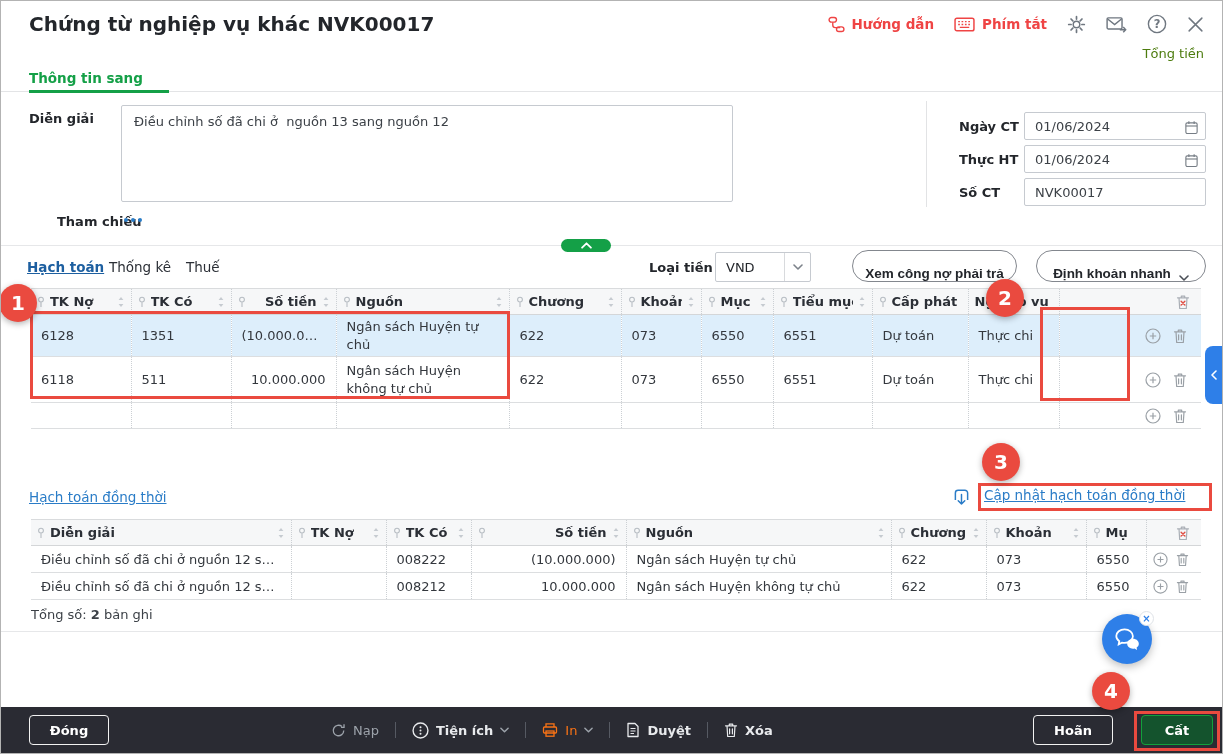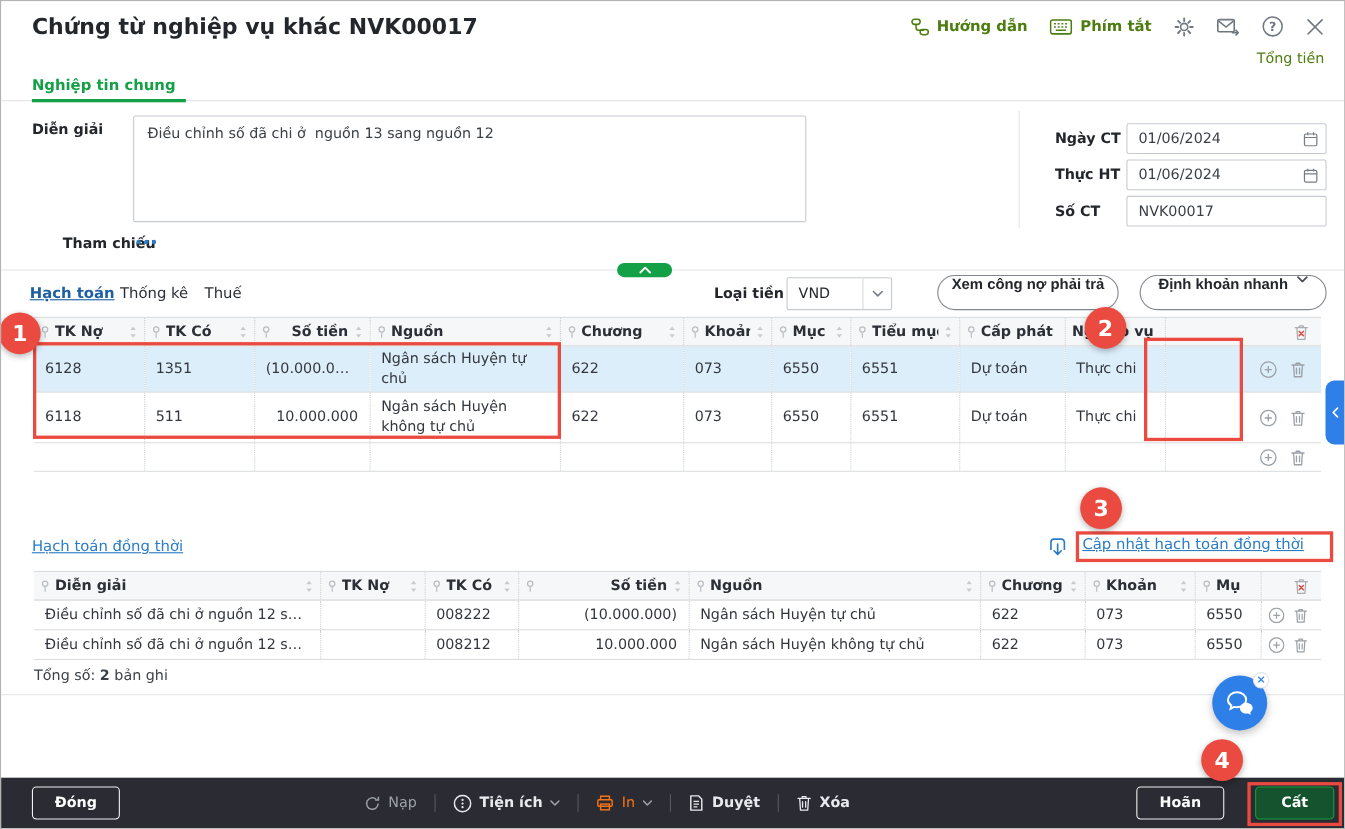--- a/index.html
+++ b/index.html
@@ -3,21 +3,21 @@
 <meta charset="utf-8">
 <style>
   * { margin:0; padding:0; box-sizing:border-box; }
   html,body { background:#e6e6e6; }
   body { font-family:"DejaVu Sans","Liberation Sans",sans-serif; font-size:13px; color:#2b2f36; }
   .win { position:relative; width:1223px; height:754px; background:#fff; border:1px solid #b3b3b3; overflow:hidden; }
 
   
   .title { position:absolute; left:28px; top:11px; font-size:20px; font-weight:700; color:#23262b; }
   .tb-right { position:absolute; right:18px; top:13px; display:flex; align-items:center; gap:20px; }
-  .tb-link { display:flex; align-items:center; gap:7px; color:#4d7c0f; font-weight:700; font-size:13.5px; cursor:pointer; }
+  .tb-link { display:flex; align-items:center; gap:7px; color:#ef4444; font-weight:700; font-size:13.5px; cursor:pointer; }
   .tb-ico { color:#6f7780; display:flex; align-items:center; cursor:pointer; }
   .total-lbl { position:absolute; right:18px; top:45px; font-size:13px; color:#4d7c0f; }
 
   
   .tabbar { position:absolute; left:0; top:62px; width:100%; height:29px; border-bottom:1px solid #e3e4e6; }
   .tab-active { position:absolute; left:28px; top:7px; color:#14a047; font-weight:700; font-size:13.5px; cursor:pointer; }
   .tab-underline { position:absolute; left:28px; bottom:-2px; width:140px; height:3px; background:#14a047; }
 
   
   .lbl { position:absolute; font-weight:700; color:#23262b; font-size:13px; }
@@ -32,21 +32,21 @@
   
   .hline244 { position:absolute; left:0; top:244px; width:100%; height:1px; background:#e6e7e9; }
   .pill { position:absolute; left:560px; top:238px; width:50px; height:13px; background:#14a047; border-radius:7px; display:flex; align-items:center; justify-content:center; color:#fff; cursor:pointer; z-index:4; }
 
   
   .sub { position:absolute; font-size:13.5px; cursor:pointer; color:#2b2f36; }
   .sub.active { color:#1d5fa0; font-weight:700; text-decoration:underline; }
   .sel { position:absolute; left:714px; top:251px; width:96px; height:30px; border:1px solid #c6cad0; border-radius:2px; display:flex; align-items:center; cursor:pointer; background:#fff; }
   .sel .val { flex:1; padding-left:10px; color:#23262b; }
   .sel .caretbox { width:26px; height:100%; border-left:1px solid #d8dadd; display:flex; align-items:center; justify-content:center; color:#7c828a; }
-  .pillbtn { position:absolute; top:249px; height:32px; border:1px solid #83878e; border-radius:16px; background:#fff; display:flex; align-items:flex-start; justify-content:center; gap:8px; font-weight:700; font-size:13.5px; color:#23262b; cursor:pointer; }
+  .pillbtn { position:absolute; top:249px; height:32px; border:1px solid #83878e; border-radius:16px; background:#fff; display:flex; align-items:flex-end; justify-content:center; gap:8px; font-weight:700; font-size:13.5px; color:#23262b; cursor:pointer; }
 
   
   .twrap { position:absolute; left:30px; }
   table.grid { border-collapse:collapse; table-layout:fixed; width:1170px; }
   .grid th { background:#f6f7f8; border-top:1px solid #d9dbdd; border-bottom:1px solid #d4d6d8; border-right:1px dotted #ccd0d4; height:26px; padding:0 6px; font-size:13px; font-weight:700; color:#2b2f36; text-align:left; cursor:pointer; }
   .grid th:last-child, .grid td:last-child { border-right:none; }
   .grid td { border-bottom:1px solid #dcdee0; border-right:1px dotted #ccd0d4; padding:3px 10px; font-size:13px; color:#33373d; background:#fff; vertical-align:middle; overflow:hidden; white-space:nowrap; text-overflow:ellipsis; }
   .grid td.wrap { white-space:normal; line-height:1.35; }
   .grid tr.sel-row td { background:#ddeefb; }
   .num { text-align:right; }
@@ -213,21 +213,21 @@
       </span>
     <span class="tb-ico">
         <svg class="ic" width="17" height="17">
           <use href="#s-x"></use>
         </svg>
       </span>
   </div>
   <div class="total-lbl">Tổng tiền</div>
 
   <div class="tabbar">
-    <span class="tab-active">Nghiệp tin chung</span>
+    <span class="tab-active">Thông tin sang</span>
     <span class="tab-underline"></span>
   </div>
 
   <span class="lbl" style="left:28px; top:110px;">Diễn giải</span>
   <textarea class="desc-area" style="">Điều chỉnh số đã chi ở  nguồn 13 sang nguồn 12</textarea>
   <span class="lbl" style="left:28px; top:213px;margin-left:28px;">Tham chiếu</span>
   <span class="dots">
       <i></i>
       <i></i>
       <i></i>

